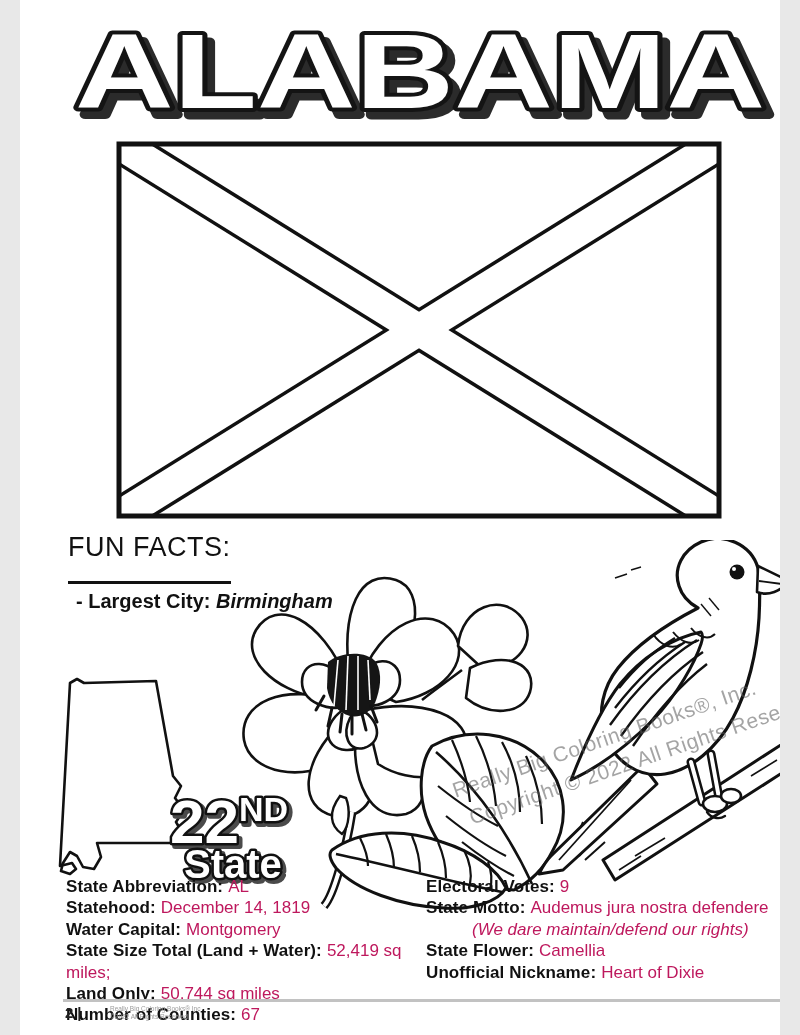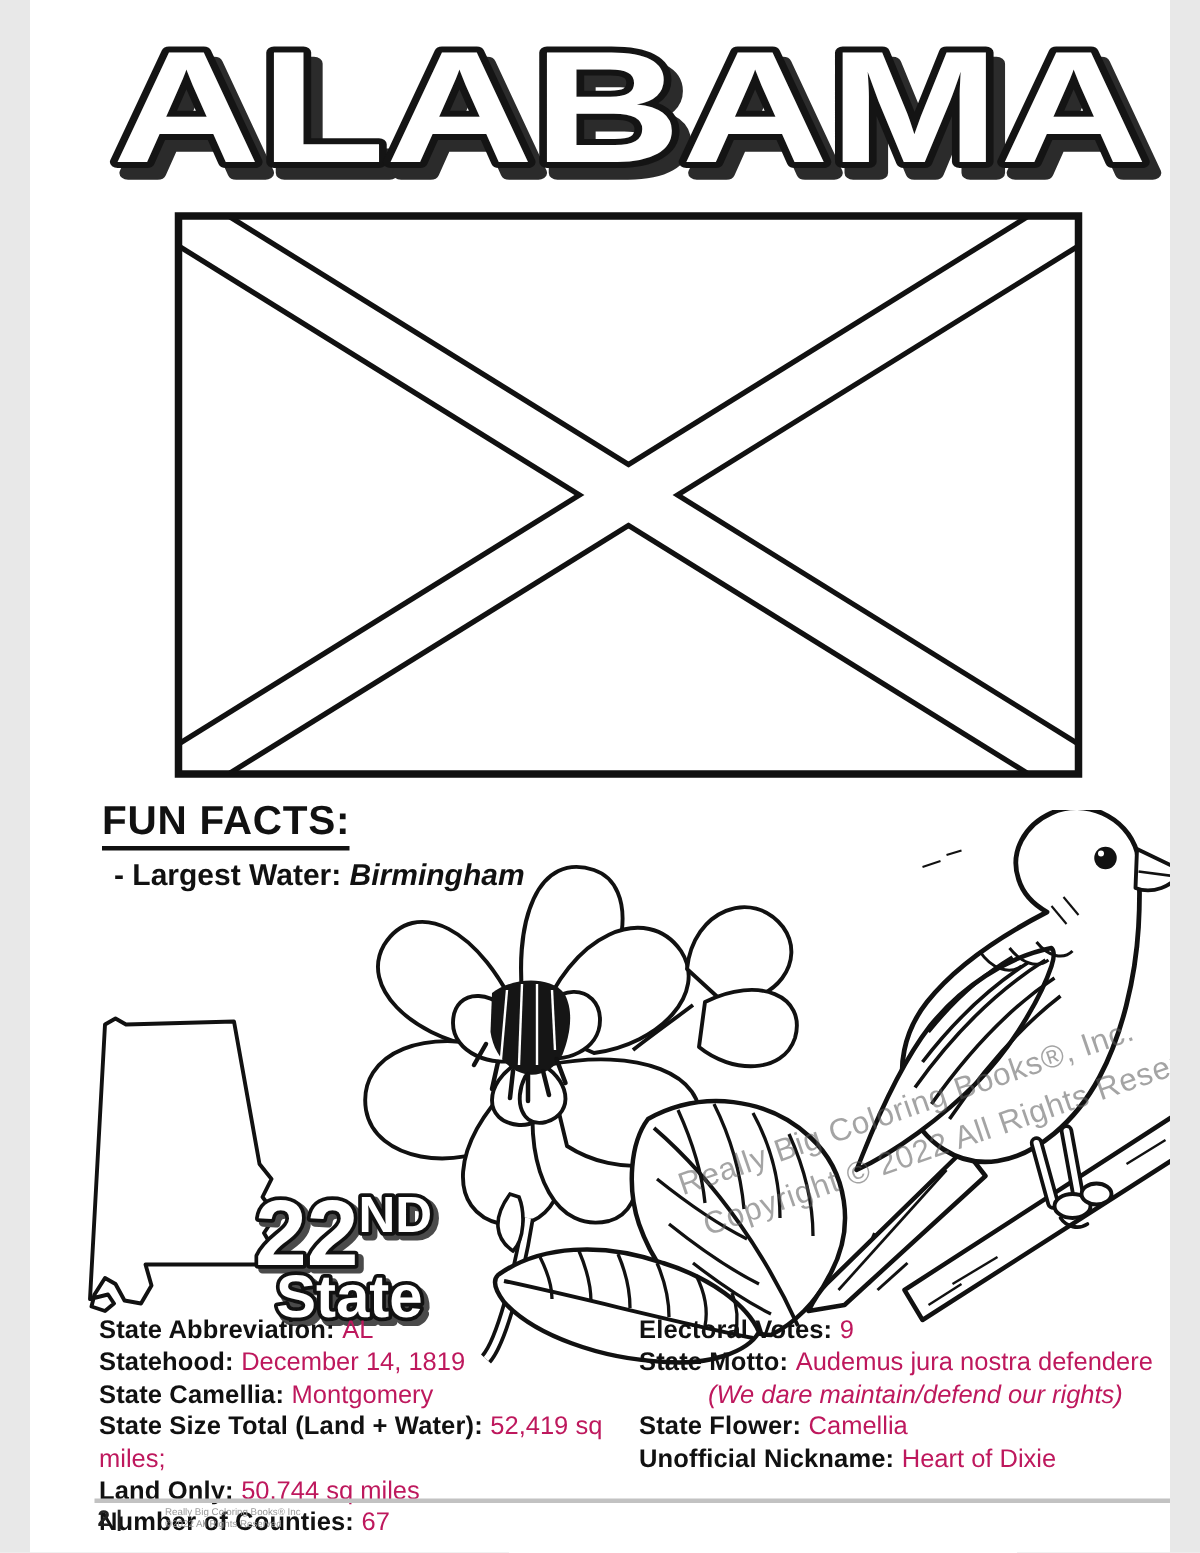--- a/index.html
+++ b/index.html
@@ -7,22 +7,22 @@
     position:relative;width:760px;height:1035px;margin:0 auto;
     background:#ffffff;overflow:hidden;
     font-family:"Liberation Sans",sans-serif;color:#111;
   }
   .abs{position:absolute;}
   svg text{font-family:"Liberation Sans",sans-serif;}
 
   
   .funfacts{left:46px;top:532px;width:330px;}
   .funfacts h2{
-    margin:0 0 5px 2px;font-size:27px;font-weight:bold;letter-spacing:.5px;
-    display:inline-block;border-bottom:3px solid #111;padding-bottom:1px;
+    margin:0 0 5px 2px;font-size:27px;font-weight:normal;letter-spacing:.5px;
+    display:inline-block;border-bottom:3px solid #111;padding-bottom:18px;
   }
   .ff-item{font-size:20px;font-weight:bold;line-height:24px;padding-left:10px;}
   .ff-item .wrap2{padding-left:16px;}
   .ff-item i{font-weight:bold;}
 
   
   .watermark{
     left:428px;top:776px;transform:rotate(-19deg);transform-origin:left top;
     color:rgba(90,90,90,.55);font-size:21px;line-height:31px;
     letter-spacing:.5px;white-space:nowrap;z-index:30;pointer-events:none;
@@ -65,21 +65,21 @@
       <line x1="604" y1="2" x2="2" y2="376" stroke="#111" stroke-width="38"></line>
       <line x1="2" y1="2" x2="604" y2="376" stroke="#fff" stroke-width="31"></line>
       <line x1="604" y1="2" x2="2" y2="376" stroke="#fff" stroke-width="31"></line>
     </g>
     <rect x="3" y="3" width="600" height="372" fill="none" stroke="#111" stroke-width="5"></rect>
   </svg>
 
   <div class="abs funfacts">
     <h2>FUN FACTS:</h2>
     <div class="ff-item">
-      <span>- Largest Water: </span><i>Birmingham</i>
+      <span>- Largest City: </span><i>Birmingham</i>
     </div>
   </div>
 
   <svg class="abs" style="left:26px;top:670px;" width="152" height="214">
     <path d="M24,13 L31,9 L38,13 L110,11
              L127,106 L135,116 L129,128 L138,140 L130,152 L137,164 L132,173
              L51,173 L55,187 L48,199 L37,197 L31,186 L24,182 L17,193 L15,201
              L24,204 L30,199 L26,193 L14,196 Z" fill="#ffffff" stroke="#111" stroke-width="2.6" stroke-linejoin="round"></path>
   </svg>
 
@@ -232,21 +232,21 @@
   </svg>
 
   <div class="abs watermark">
     <div class="wm1">Really Big Coloring Books®, Inc.</div>
     <div class="wm2">Copyright © 2022 All Rights Reserved</div>
   </div>
 
   <div class="abs facts facts-left">
     <div class="fact-row"><b>State Abbreviation:</b><span>AL</span></div>
     <div class="fact-row"><b>Statehood:</b><span>December 14, 1819</span></div>
-    <div class="fact-row"><b>State Camellia:</b><span>Montgomery</span></div>
+    <div class="fact-row"><b>Water Capital:</b><span>Montgomery</span></div>
     <div class="fact-row"><b>State Size Total (Land + Water):</b><span>52,419 sq miles;</span></div>
     <div class="fact-row"><b>Land Only:</b><span>50,744 sq miles</span></div>
     <div class="fact-row"><b>Number of Counties:</b><span>67</span></div>
   </div>
 
   <div class="abs facts facts-right">
     <div class="fact-row"><b>Electoral Votes:</b><span>9</span></div>
     <div class="fact-row"><b>State Motto:</b><span>Audemus jura nostra defendere</span></div>
     <div class="fact-row indent"><span>(We dare maintain/defend our rights)</span></div>
     <div class="fact-row"><b>State Flower:</b><span>Camellia</span></div>

